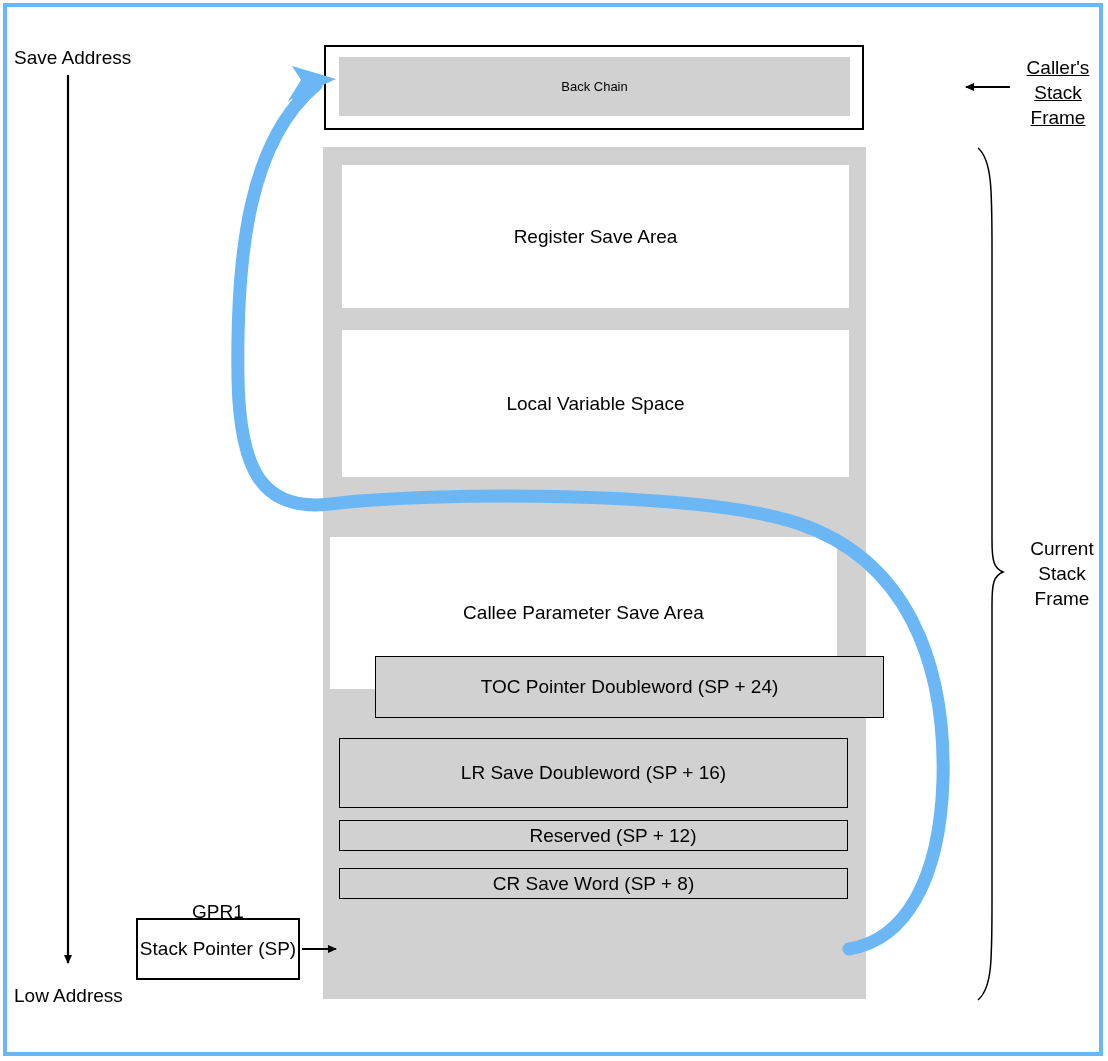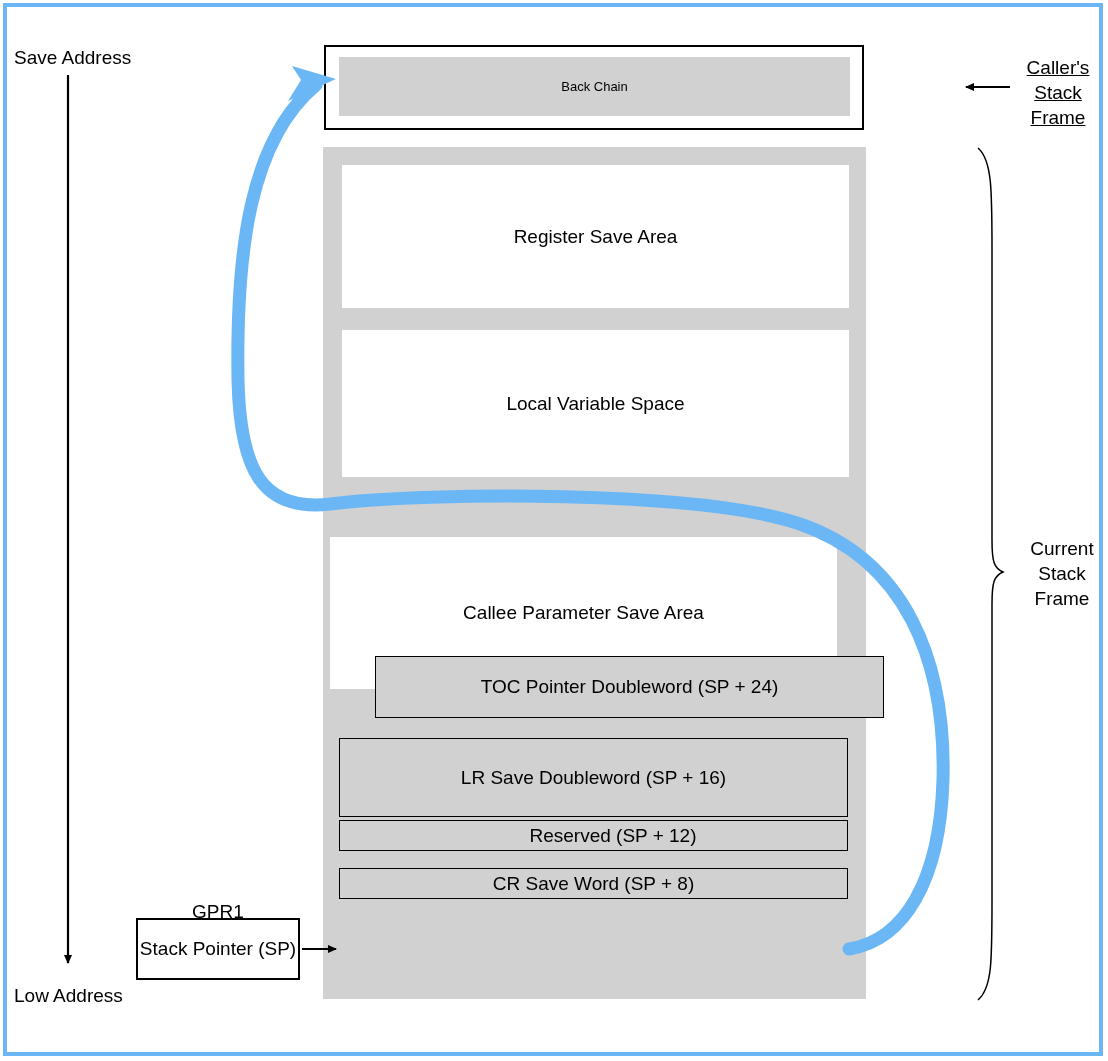--- a/index.html
+++ b/index.html
@@ -148,21 +148,21 @@
   <div id="current-frame-panel"></div>
 
   <div class="white-region" style="left:342px; top:165px; width:507px; height:143px;">Register Save Area</div>
 
   <div class="white-region" style="left:342px; top:330px; width:507px; height:147px;">Local Variable Space</div>
 
   <div class="white-region" style="left:330px; top:489px; width:507px; height:152px;margin-top:48px;">Callee Parameter Save Area</div>
 
   <div class="slot-row" style="left:339px; top:656px; width:509px; height:62px;margin-left:36px;">TOC Pointer Doubleword (SP + 24)</div>
 
-  <div class="slot-row" style="left:339px; top:738px; width:509px; height:79px;">LR Save Doubleword (SP + 16)</div>
+  <div class="slot-row" style="left:339px; top:738px; width:509px; height:70px;">LR Save Doubleword (SP + 16)</div>
 
   <div class="slot-row" style="left:339px; top:820px; width:509px; height:31px;padding-left:39px;">Reserved (SP + 12)</div>
 
   <div class="slot-row" style="left:339px; top:868px; width:509px; height:31px;">CR Save Word (SP + 8)</div>
 
 
   <div class="lbl-multiline" style="left:1016px; top:536px; width:92px;">Current
 Stack
 Frame</div>
 

